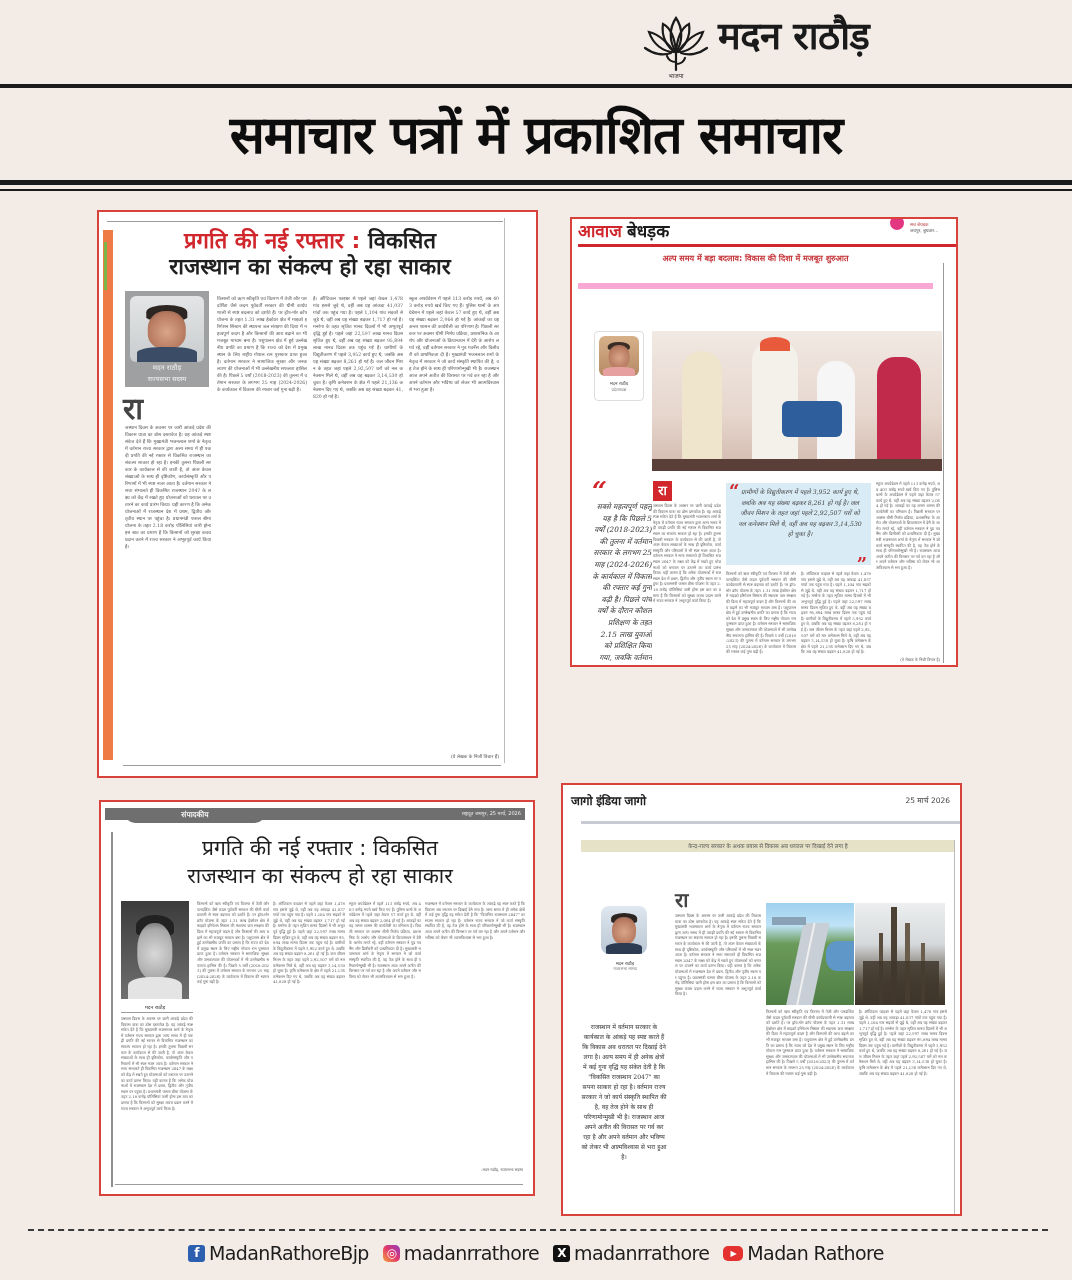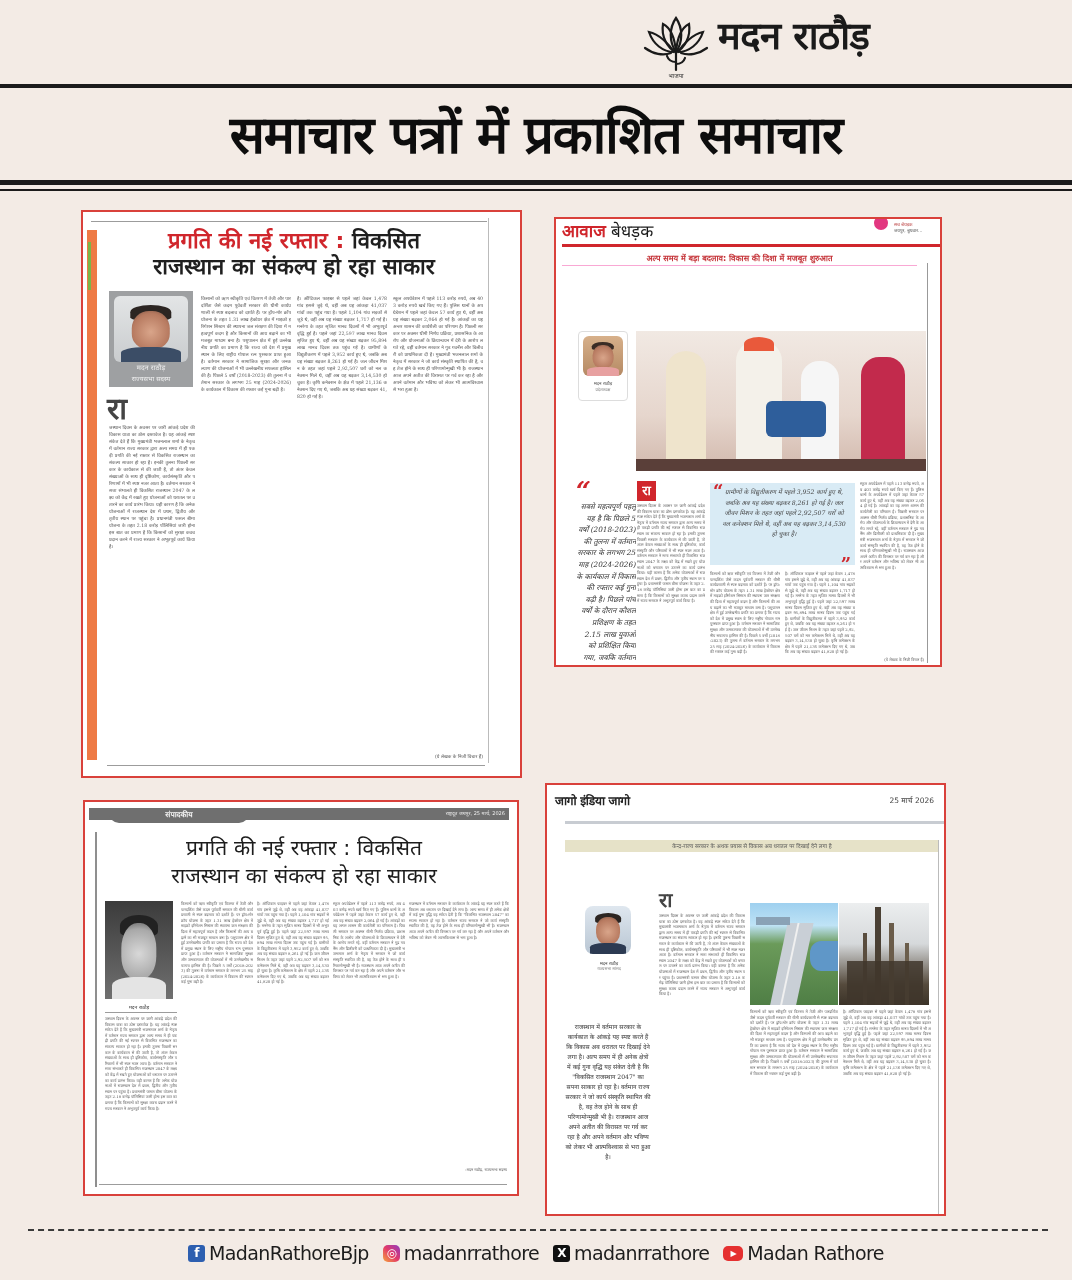--- a/index.html
+++ b/index.html
@@ -34,20 +34,21 @@
   .page-title {
     position: absolute; left: 0; top: 96px; width: 1072px; text-align: center;
     font-family: "DejaVu Sans", sans-serif; font-weight: 900; font-size: 52px;
     line-height: 78px; color: #0d0d0d; letter-spacing: -1px;
   }
 
   
   .clip {
     position: absolute; background: #fff; border: 2px solid #d9413b;
     overflow: hidden;
+    margin-left: 16px;
   }
   .headline {
     font-family: "DejaVu Sans", sans-serif; font-weight: bold; text-align: center;
     color: #1f1f1f; line-height: 1.18;
   }
   .red { color: #d0262c; }
   .bodytext {
     font-family: "DejaVu Serif", serif; font-size: 4.6px; line-height: 7px;
     color: #555; text-align: justify; overflow: hidden; word-break: break-all;
   }
@@ -152,29 +153,29 @@
   <div class="col bodytext" style="left:118px; top:83px; width:90px; height:465px;">किसानों को ऋण स्वीकृति एवं वितरण में तेजी और पारदर्शिता जैसे कदम पूर्ववर्ती सरकार की धीमी कार्यप्रणाली से स्पष्ट बदलाव को दर्शाते हैं। पर ड्रॉप-मोर क्रॉप योजना के तहत 1.31 लाख हेक्टेयर क्षेत्र में माइक्रो इरिगेशन सिस्टम की स्थापना जल संरक्षण की दिशा में महत्वपूर्ण कदम है और किसानों की आय बढ़ाने का भी मजबूत माध्यम बना है। पशुपालन क्षेत्र में हुई उल्लेखनीय प्रगति का प्रमाण है कि राज्य को देश में प्रमुख स्थान के लिए राष्ट्रीय गोपाल रत्न पुरस्कार प्राप्त हुआ है। वर्तमान सरकार ने सामाजिक सुरक्षा और जनकल्याण की योजनाओं में भी उल्लेखनीय सफलता हासिल की है। पिछले 5 वर्षों (2018-2023) की तुलना में वर्तमान सरकार के लगभग 25 माह (2024-2026) के कार्यकाल में विकास की रफ्तार कई गुना बढ़ी है।</div>
   <div class="col bodytext" style="left:214px; top:83px; width:90px; height:465px;">है। ऑप्टिकल फाइबर से पहले जहां केवल 1,478 गांव इससे जुड़े थे, वहीं अब यह आंकड़ा 41,037 गांवों तक पहुंच गया है। पहले 1,104 गांव सड़कों से जुड़े थे, वहीं अब यह संख्या बढ़कर 1,717 हो गई है। मनरेगा के तहत सृजित मानव दिवसों में भी अभूतपूर्व वृद्धि हुई है। पहले जहां 22,597 लाख मानव दिवस सृजित हुए थे, वहीं अब यह संख्या बढ़कर 95,894 लाख मानव दिवस तक पहुंच गई है। ग्रामीणों के विद्युतीकरण में पहले 3,952 कार्य हुए थे, जबकि अब यह संख्या बढ़कर 8,261 हो गई है। जल जीवन मिशन के तहत जहां पहले 2,92,507 घरों को नल कनेक्शन मिले थे, वहीं अब यह बढ़कर 3,14,530 हो चुका है। कृषि कनेक्शन के क्षेत्र में पहले 21,136 कनेक्शन दिए गए थे, जबकि अब यह संख्या बढ़कर 41,820 हो गई है।</div>
   <div class="col bodytext" style="left:310px; top:83px; width:90px; height:455px;">स्कूल अपग्रेडेशन में पहले 113 करोड़ रुपये, अब 403 करोड़ रुपये खर्च किए गए हैं। पुलिस थानों के अपग्रेडेशन में पहले जहां केवल 57 कार्य हुए थे, वहीं अब यह संख्या बढ़कर 2,064 हो गई है। आंकड़ों का यह अन्तर शासन की कार्यशैली का परिणाम है। पिछली सरकार पर अक्सर धीमी निर्णय प्रक्रिया, प्रशासनिक के आरोप और योजनाओं के क्रियान्वयन में देरी के आरोप लगते रहे, वहीं वर्तमान सरकार ने गुड गवर्नेंस और डिलीवरी को प्राथमिकता दी है। मुख्यमंत्री भजनलाल शर्मा के नेतृत्व में सरकार ने जो कार्य संस्कृति स्थापित की है, वह तेज होने के साथ ही परिणामोन्मुखी भी है। राजस्थान आज अपने अतीत की विरासत पर गर्व कर रहा है और अपने वर्तमान और भविष्य को लेकर भी आत्मविश्वास से भरा हुआ है।</div>
   <div class="bodytext" style="position:absolute; left:310px; top:541px; width:90px; height:8px; text-align:right;">(ये लेखक के निजी विचार हैं)</div>
   <div class="shade-line" style="left:24px; top:553px; width:378px; height:1px;"></div>
 </div>
 
 <div class="clip" style="left:554px; top:217px; width:388px; height:450px;">
   <div style="position:absolute; left:6px; top:0; width:380px; height:25px;">
     <span style="font-weight:bold; font-size:17px; color:#d0262c;">आवाज</span>
-    <span style="font-weight:normal; font-size:17px; color:#1b1b1b;">बेधड़क</span>
+    <span style="font-weight:bold; font-size:17px; color:#1b1b1b;">बेधड़क</span>
     <div style="position:absolute; left:312px; top:-3px; width:14px; height:14px; border-radius:50%; background:#e23780;"></div>
     <div style="position:absolute; left:332px; top:3px; font-size:4.5px; line-height:6px; color:#555;">
       <div style="color:#b93a3a;">सच बेधड़क</div>
       <div>जयपुर, बुधवार...</div>
     </div>
   </div>
   <div style="position:absolute; left:6px; top:25px; width:380px; height:3px; background:#d0262c;"></div>
-  <div style="position:absolute; left:6px; top:33px; width:355px; text-align:center; font-size:8px; font-weight:bold; color:#c5353a; border-bottom:1px solid #f9a8d4; padding-bottom:2px;">अल्प समय में बड़ा बदलाव: विकास की दिशा में मजबूत शुरुआत</div>
+  <div style="position:absolute; left:6px; top:33px; width:355px; text-align:center; font-size:8px; font-weight:bold; color:#c5353a; border-bottom:6px solid #f9a8d4; padding-bottom:20px;">अल्प समय में बड़ा बदलाव: विकास की दिशा में मजबूत शुरुआत</div>
   <div style="position:absolute; left:371px; top:44px; width:1px; height:400px; background:#999;"></div>
   <div class="headline" style="position:absolute; left:6px; top:50px; width:360px; font-size:20.5px; line-height:25px; text-align:left;">
   </div>
   <div style="position:absolute; left:22px; top:112px; width:50px; height:70px; background:#fff; border:1px solid #ddd; border-radius:4px;">
     <div class="photo" style="left:4px; top:4px; width:40px; height:40px; background:linear-gradient(180deg,#d7b08a,#b58a64);">
       <div class="hair" style="background:#3a2c25;"></div>
         <div class="face"></div>
         <div class="shirt" style="background:#e7a0a0;"></div>
     </div>
     <div style="position:absolute; left:0; top:48px; width:48px; text-align:center; font-size:4.5px; color:#444;">मदन राठौड़</div>

